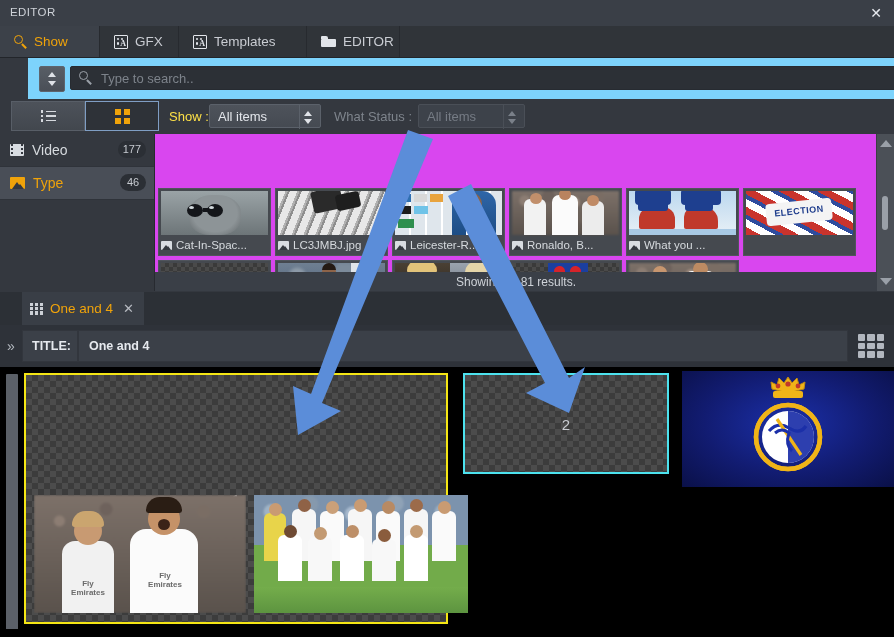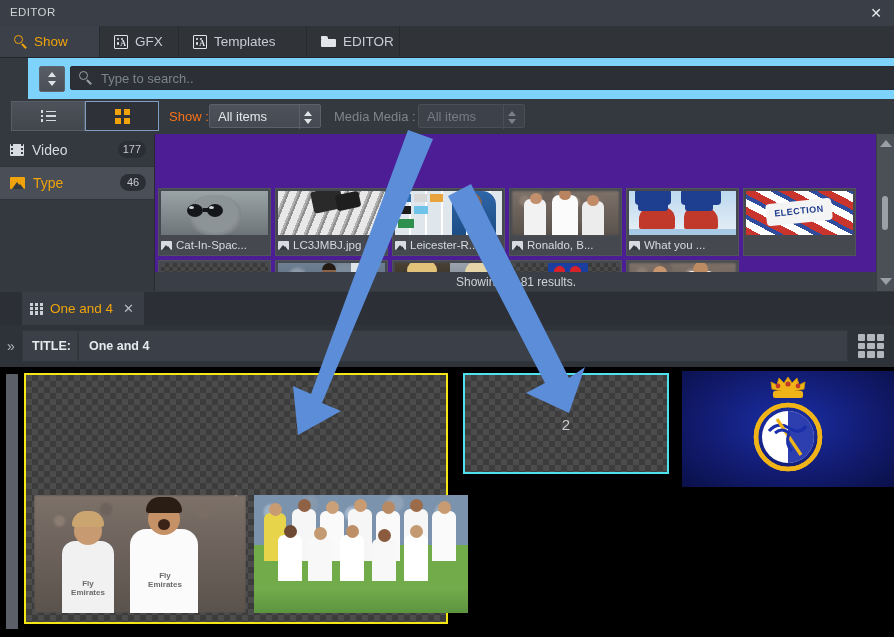--- a/index.html
+++ b/index.html
@@ -151,21 +151,21 @@
   .ic-list { position:relative; width:15px; height:11px; }
   .ic-list .r { position:absolute; left:5px; width:10px; height:1.8px; background:#d6d9de; }
   .ic-list .r1 { top:0; } .ic-list .r2 { top:4.5px; } .ic-list .r3 { top:9px; }
   .ic-list .b { position:absolute; left:0; width:2.6px; height:2.6px; background:#d6d9de; }
   .ic-list .b1 { top:-0.4px; } .ic-list .b2 { top:4.1px; } .ic-list .b3 { top:8.6px; }
   .ic-grid4 { position:relative; width:15px; height:15px; }
   .ic-grid4 s { position:absolute; width:6px; height:6px; background:#f0a30a; }
   .ic-grid4 .g1{left:0;top:0;} .ic-grid4 .g2{left:9px;top:0;}
   .ic-grid4 .g3{left:0;top:9px;} .ic-grid4 .g4{left:9px;top:9px;}
 
-  .flabel { position:absolute; top:10px; font-size:13px; color:#f97316; }
+  .flabel { position:absolute; top:10px; font-size:13px; color:#fde047; }
   .flabel.dim { color:#7e848c; }
   .fselect {
     position:absolute; top:5px; height:24px;
     background: linear-gradient(#4e535b,#454a52);
     border:1px solid #5b616a; border-radius:2px;
     box-sizing:border-box;
     display:flex; align-items:center;
     padding-left:8px;
     font-size:13px; color:#e3e6eb;
     cursor:pointer;
@@ -187,21 +187,21 @@
   .vdiv { position:absolute; top:100px; width:1px; height:34px; background:#272a30; }
   .metalabel { position:absolute; right:46px; top:110px; font-size:13px; color:#cdd1d7; }
   .metabox {
     position:absolute; right:12px; top:108px; width:19px; height:19px;
     background:#50555d; border:1px solid #5c626b; border-radius:2px; cursor:pointer;
   }
 
   
   .browser {
     position:absolute; left:0; top:134px; width:894px; height:157px;
-    background:#4c1d95;
+    background:#d946ef;
   }
   .catlist {
     position:absolute; left:0; top:0; width:154px; height:157px;
     background:#34383f;
     border-right:1px solid #272a30;
   }
   .cat {
     position:relative; height:32px; display:flex; align-items:center;
     padding-left:10px; gap:8px; cursor:pointer;
     border-bottom:1px solid #2f333a;
@@ -489,21 +489,21 @@
 
     <div class="flabel" style="left:169px;">Show :</div>
     <div class="fselect" style="left:209px;width:112px;">
       <span>All items</span>
       <span class="arrw">
           <span class="u"></span>
           <span class="d"></span>
         </span>
     </div>
 
-    <div class="flabel dim" style="left:334px;">Media Media :</div>
+    <div class="flabel dim" style="left:334px;">What Status :</div>
     <div class="fselect dim" style="left:418px;width:107px;">
       <span>All items</span>
       <span class="arrw">
           <span class="u"></span>
           <span class="d"></span>
         </span>
     </div>
 
     <div class="vdiv" style="left:752px;"></div>
     <div class="metalabel">Show metadata :</div>

